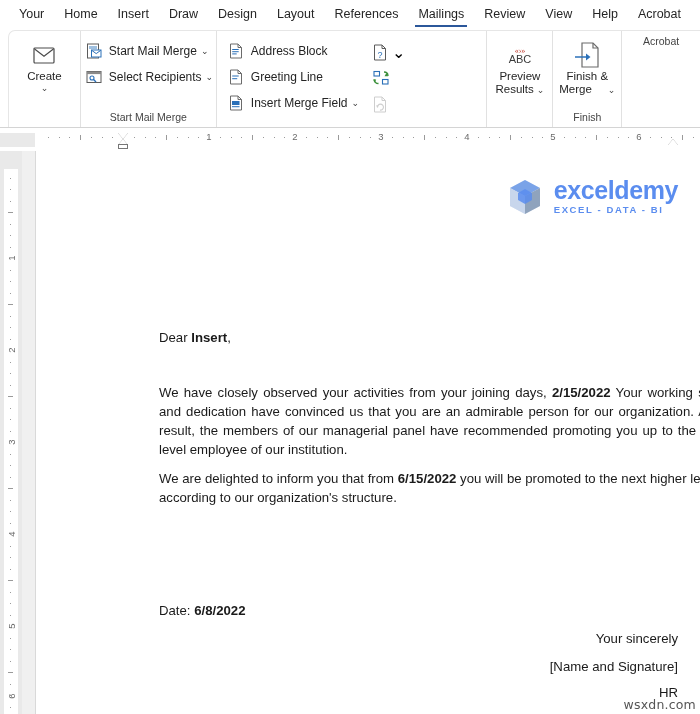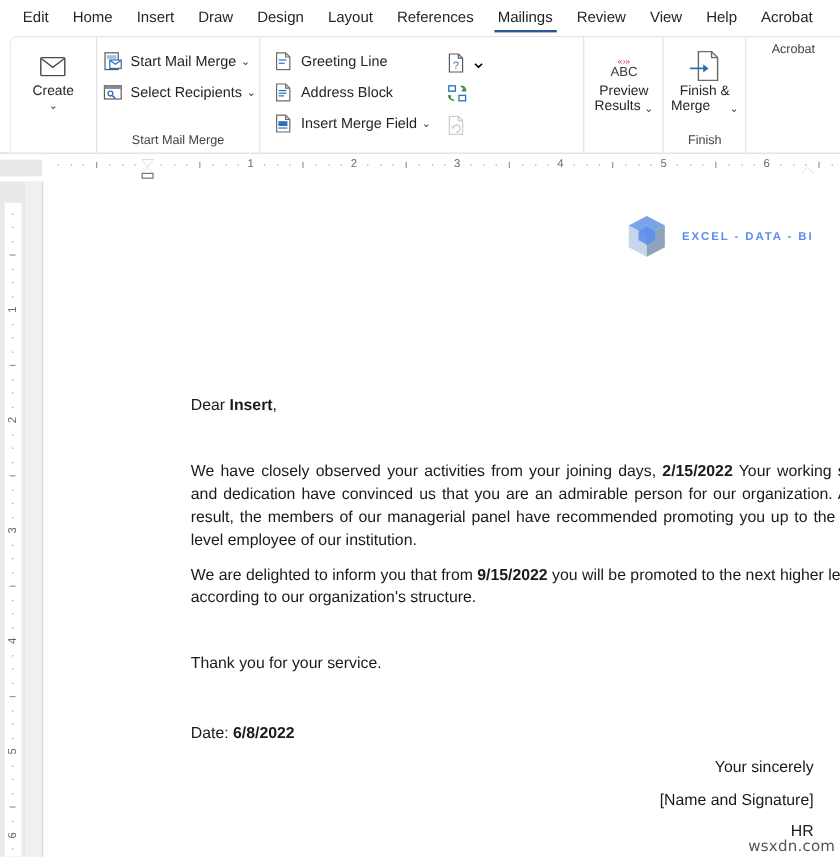--- a/index.html
+++ b/index.html
@@ -191,21 +191,21 @@
   .wm {
     position: absolute; right: 4px; bottom: 2px;
     font-family: "DejaVu Sans", sans-serif;
     font-size: 12.5px; color: #555; letter-spacing: 0.2px;
   }
 </style>
 </head>
 <body>
 
 <div class="tabstrip">
-  <div class="tab">Edit</div>
+  <div class="tab">Your</div>
   <div class="tab">Home</div>
   <div class="tab">Insert</div>
   <div class="tab">Draw</div>
   <div class="tab">Design</div>
   <div class="tab">Layout</div>
   <div class="tab">References</div>
   <div class="tab active">Mailings</div>
   <div class="tab">Review</div>
   <div class="tab">View</div>
   <div class="tab">Help</div>
@@ -265,37 +265,37 @@
 
     <div class="group" style="width:275px;">
       <div class="group-body">
 
         <div class="smallcol" style="margin-left:6px;">
           <div class="smallbtn">
             <span class="ic">
               <svg width="14" height="16" viewBox="0 0 14 16">
                 <path d="M1.5 1 H9 L12.5 4.5 V15 H1.5 Z" fill="#fff" stroke="#6b6b6b" stroke-width="1"></path>
                 <path d="M9 1 V4.5 H12.5" fill="none" stroke="#6b6b6b" stroke-width="1"></path>
-                <rect x="3.2" y="6.5" width="6.5" height="1" fill="#2b70b8"></rect>
-                <rect x="3.2" y="9.2" width="5" height="1" fill="#2b70b8"></rect>
-              </svg>
-            </span>
-            <span class="lbl">Greeting Line</span>
+                <rect x="3.2" y="6" width="6.5" height="1" fill="#2b70b8"></rect>
+                <rect x="3.2" y="8.2" width="6.5" height="1" fill="#2b70b8"></rect>
+                <rect x="3.2" y="10.4" width="4.5" height="1" fill="#2b70b8"></rect>
+              </svg>
+            </span>
+            <span class="lbl">Address Block</span>
           </div>
           <div class="smallbtn">
             <span class="ic">
               <svg width="14" height="16" viewBox="0 0 14 16">
                 <path d="M1.5 1 H9 L12.5 4.5 V15 H1.5 Z" fill="#fff" stroke="#6b6b6b" stroke-width="1"></path>
                 <path d="M9 1 V4.5 H12.5" fill="none" stroke="#6b6b6b" stroke-width="1"></path>
-                <rect x="3.2" y="6" width="6.5" height="1" fill="#2b70b8"></rect>
-                <rect x="3.2" y="8.2" width="6.5" height="1" fill="#2b70b8"></rect>
-                <rect x="3.2" y="10.4" width="4.5" height="1" fill="#2b70b8"></rect>
-              </svg>
-            </span>
-            <span class="lbl">Address Block</span>
+                <rect x="3.2" y="6.5" width="6.5" height="1" fill="#2b70b8"></rect>
+                <rect x="3.2" y="9.2" width="5" height="1" fill="#2b70b8"></rect>
+              </svg>
+            </span>
+            <span class="lbl">Greeting Line</span>
           </div>
           <div class="smallbtn">
             <span class="ic">
               <svg width="14" height="16" viewBox="0 0 14 16">
                 <path d="M1.5 1 H9 L12.5 4.5 V15 H1.5 Z" fill="#fff" stroke="#6b6b6b" stroke-width="1"></path>
                 <path d="M9 1 V4.5 H12.5" fill="none" stroke="#6b6b6b" stroke-width="1"></path>
                 <rect x="3" y="6" width="7.5" height="4" fill="#2b70b8"></rect>
                 <rect x="3" y="11.2" width="7.5" height="1" fill="#2b70b8"></rect>
               </svg>
             </span>
@@ -532,37 +532,37 @@
         <span>
           <svg width="40" height="40" viewBox="0 0 40 40">
             <path d="M20 3 L35 11 L35 29 L20 37 L5 29 L5 11 Z" fill="#e6ecf7"></path>
             <path d="M20 3 L35 11 L20 19 L5 11 Z" fill="#7aa3e8"></path>
             <path d="M5 11 L20 19 L20 37 L5 29 Z" fill="#c8d6ec"></path>
             <path d="M35 11 L35 29 L20 37 L20 19 Z" fill="#8fa3bd"></path>
             <path d="M13 16 L20 12 L27 16 L27 23 L20 27 L13 23 Z" fill="#5b8def" opacity="0.85"></path>
           </svg>
         </span>
         <span class="logo-text">
+          <span class="logo-name">exceldemy</span>
           <span class="logo-sub">EXCEL - DATA - BI</span>
         </span>
       </div>
 
       <div class="p" style="left:20px; top:177px;">
         <span>Dear </span><span class="b">Insert</span><span>,</span>
       </div>
 
       <div class="p" style="left:20px; top:232px; width:567px; text-align:justify;">
         <span>We have closely observed your activities from your joining days, </span><span class="b">2/15/2022</span><span> Your working spirit and dedication have convinced us that you are an admirable person for our organization. As a result, the members of our managerial panel have recommended promoting you up to the next level employee of our institution.</span>
       </div>
 
       <div class="p" style="left:20px; top:318px; width:567px;">
-        <span>We are delighted to inform you that from </span><span class="b">9/15/2022</span><span> you will be promoted to the next higher level according to our organization's structure.</span>
-      </div>
-
-      <div class="p" style="left:20px; top:392px;">Thank you for your service.</div>
+        <span>We are delighted to inform you that from </span><span class="b">6/15/2022</span><span> you will be promoted to the next higher level according to our organization's structure.</span>
+      </div>
+
 
       <div class="p" style="left:20px; top:450px;">
         <span>Date: </span><span class="b">6/8/2022</span>
       </div>
 
       <div class="p right" style="right:10px; top:478px; width:320px;">Your sincerely</div>
       <div class="p right" style="right:10px; top:532px; width:320px;">HR</div>
       <div class="p right" style="right:10px; top:506px; width:320px;">[Name and Signature]</div>
     </div>
 

